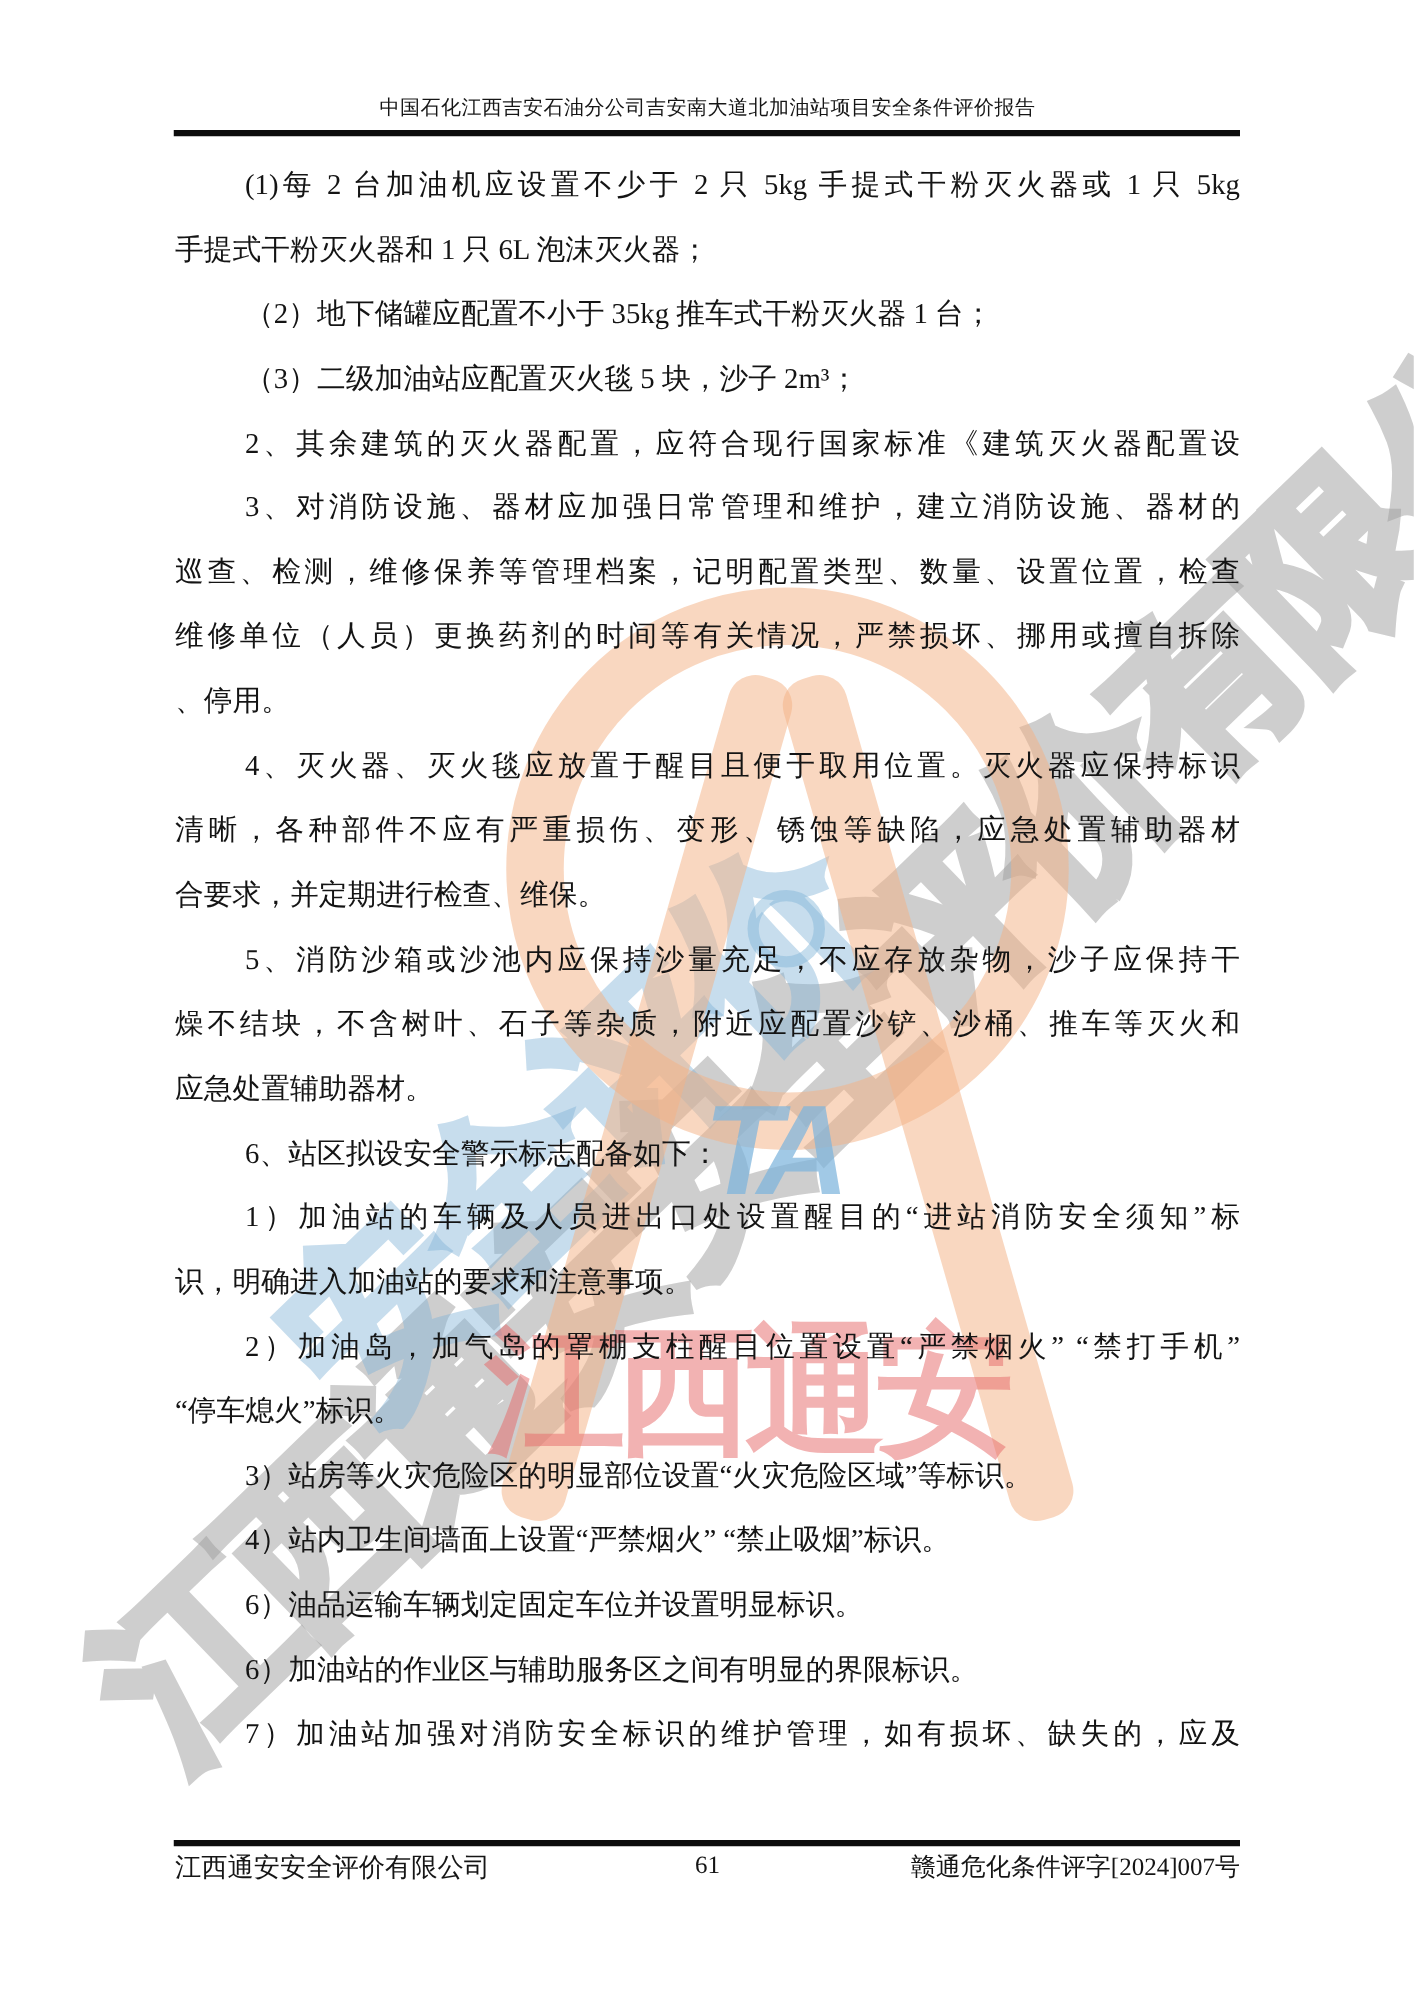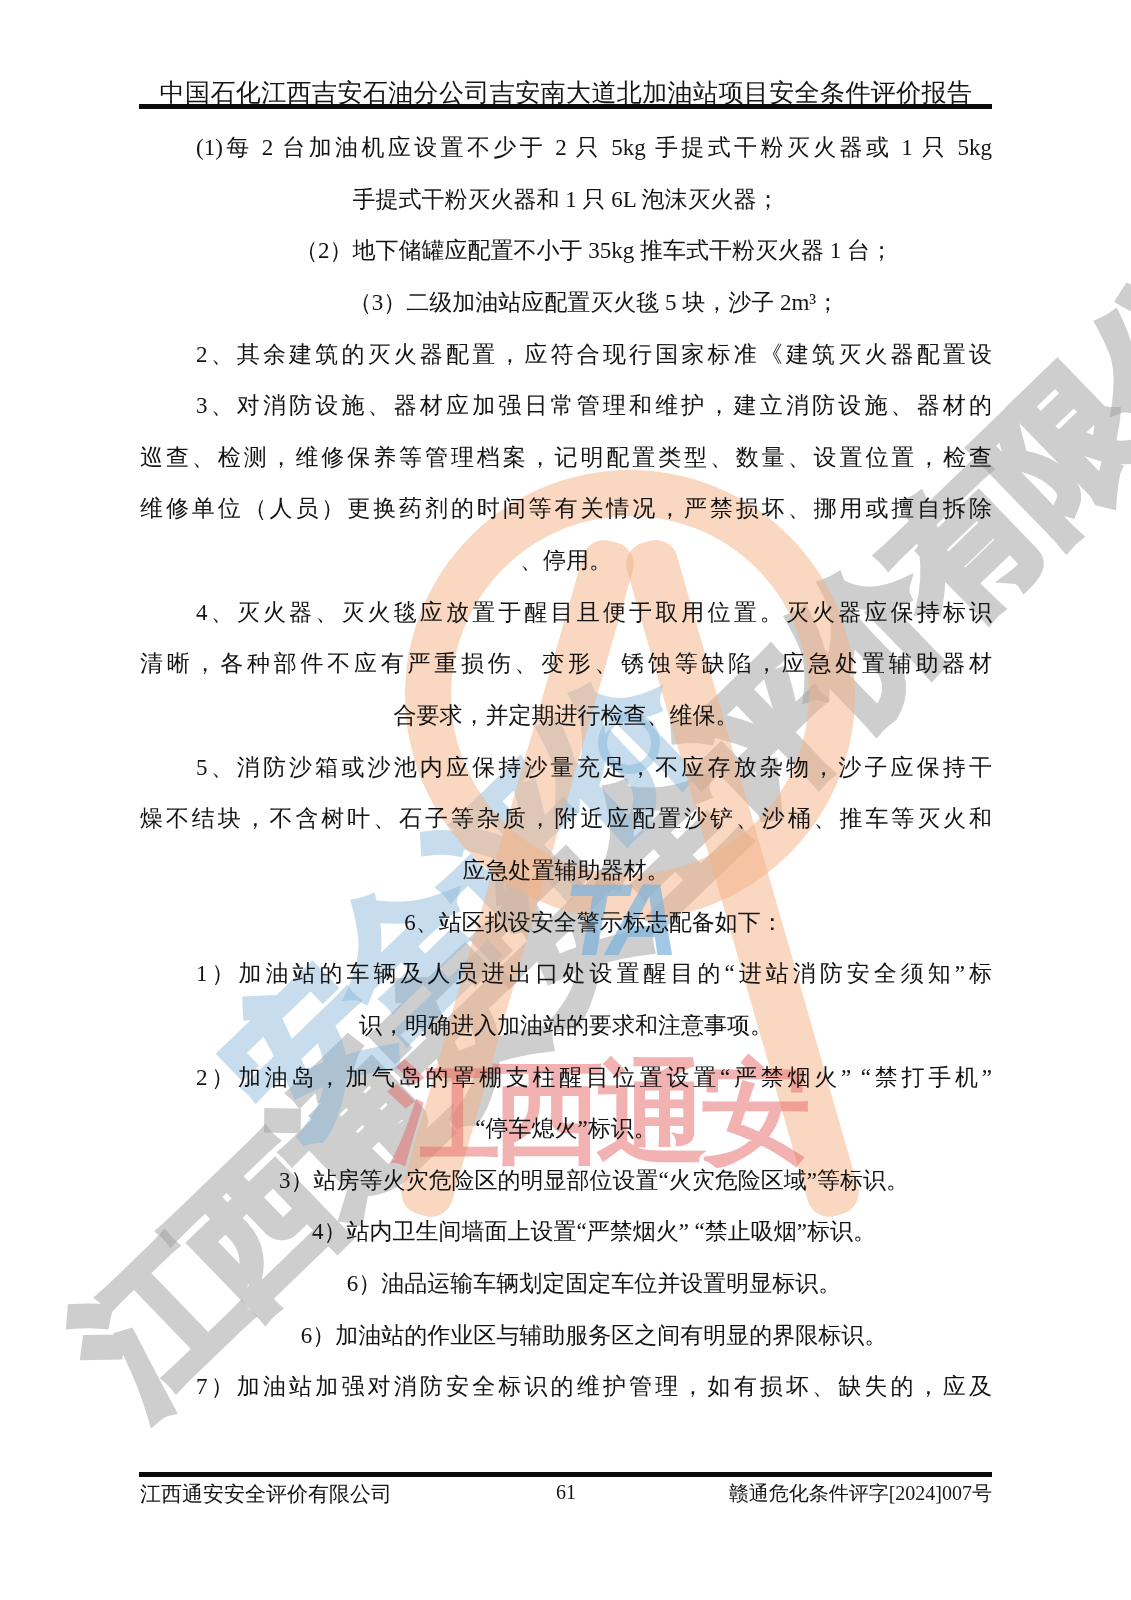--- a/index.html
+++ b/index.html
@@ -78,39 +78,38 @@
     white-space: nowrap;
     color: rgba(230,108,108,0.52);
   }
 
   
   .doc { position: absolute; inset: 0; z-index: 2; }
 
   .header-title {
     position: absolute; left: 140px; top: 76px; width: 852px;
     text-align: center;
-    font-size: 25px; letter-spacing: 0.4px;
+    font-size: 16px; letter-spacing: 0.4px;
     color: #151515;
   }
   .rule {
     position: absolute; left: 139px; width: 853px;
     background: #0c0c0c;
   }
   .rule-top    { top: 104px; height: 5px; }
   .rule-bottom { top: 1472px; height: 5px; }
 
   .body-lines {
     position: absolute; left: 140px; top: 122px; width: 852px;
     color: #141414;
     font-size: 23px;
   }
   .ln {
     height: 51.65px; line-height: 51.65px;
     white-space: nowrap;
-    text-align: center;
   }
   .ln.jst {
     white-space: normal;
     text-align: justify;
     text-align-last: justify;
     word-break: break-all;
   }
   .ln.ind { padding-left: 56px; }
 
   .footer { position: absolute; left: 140px; top: 1480px; width: 852px; color: #151515; }

